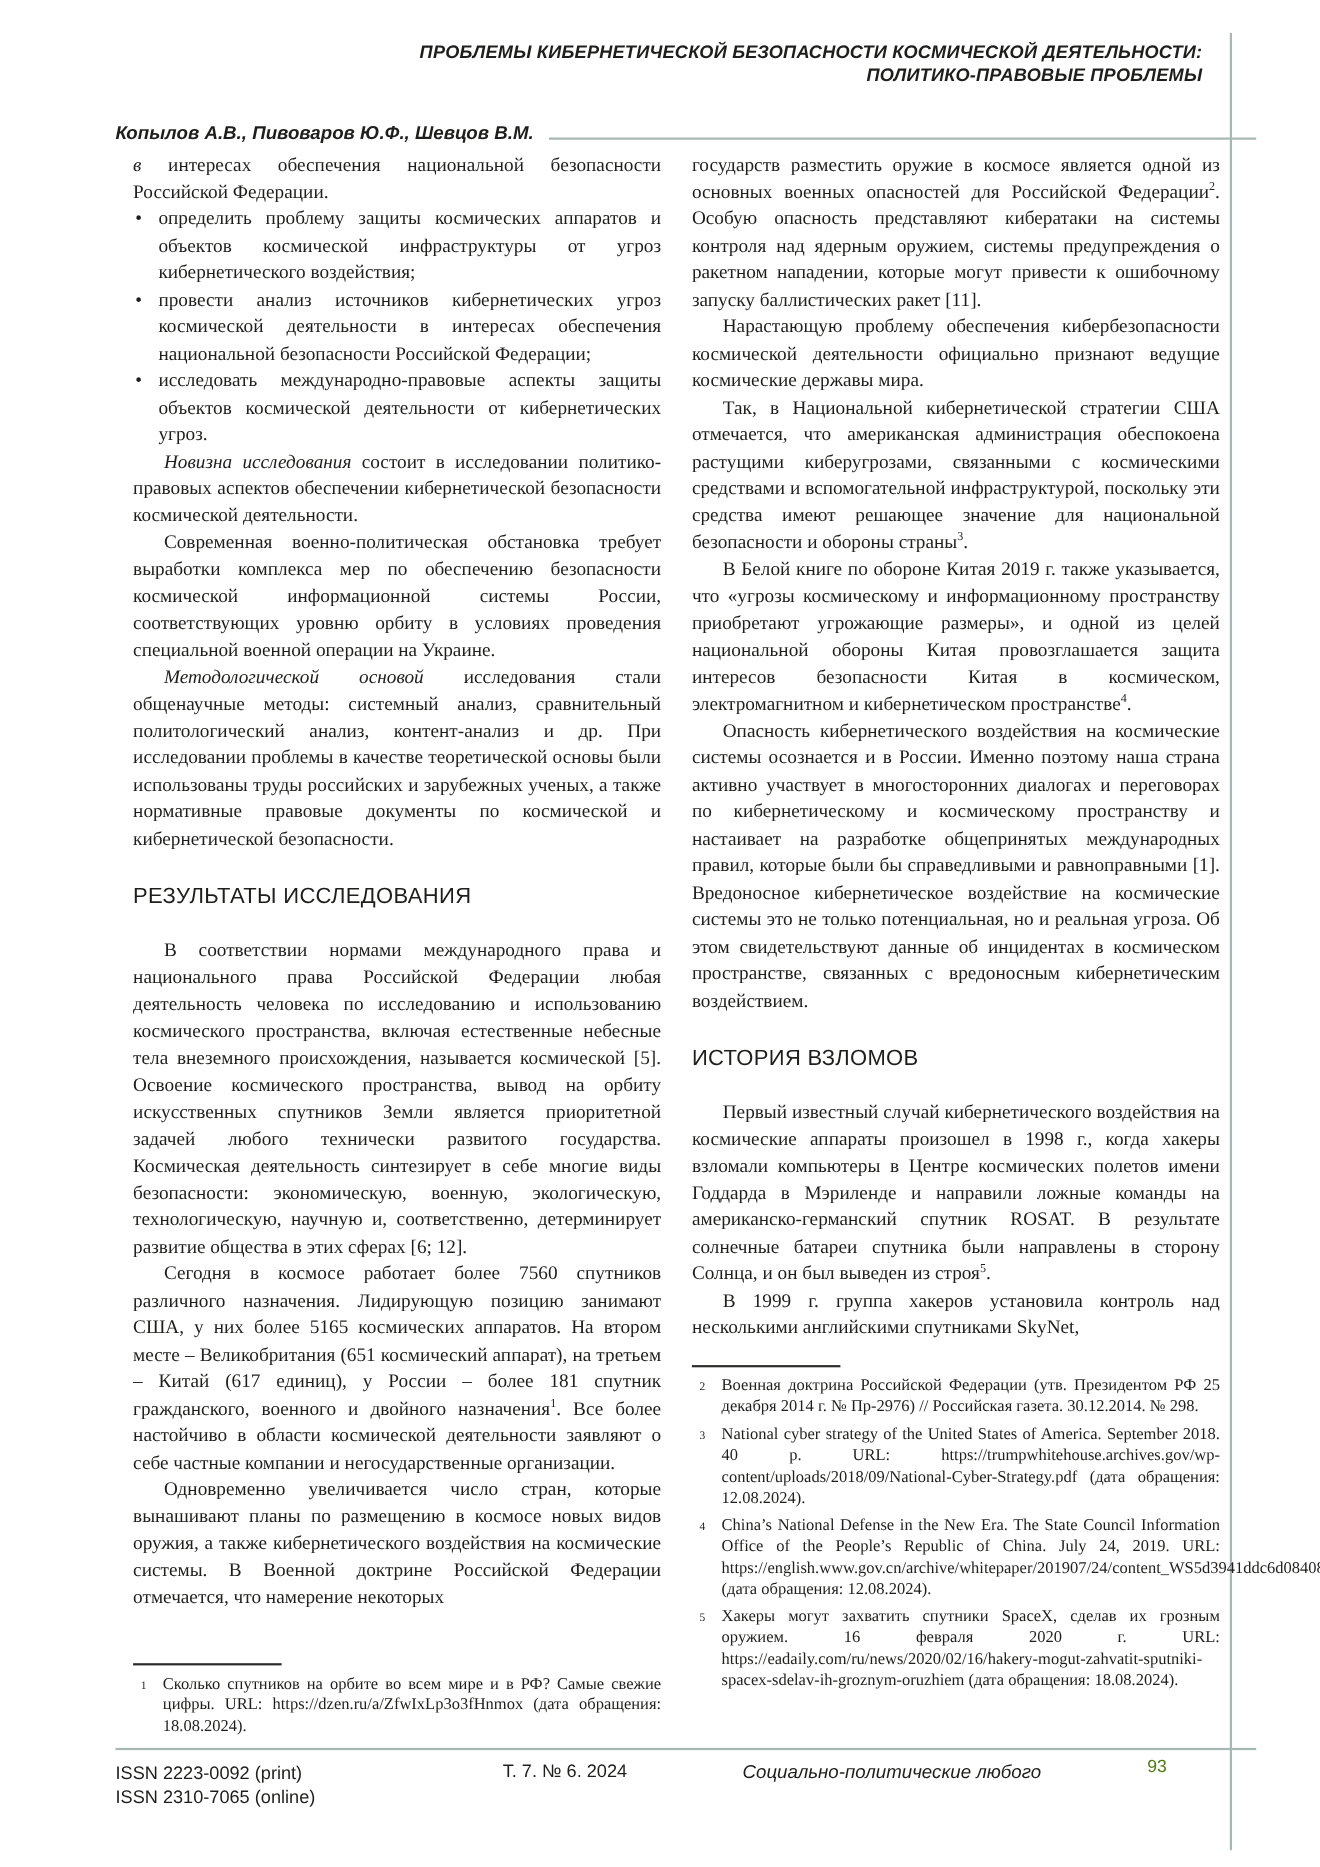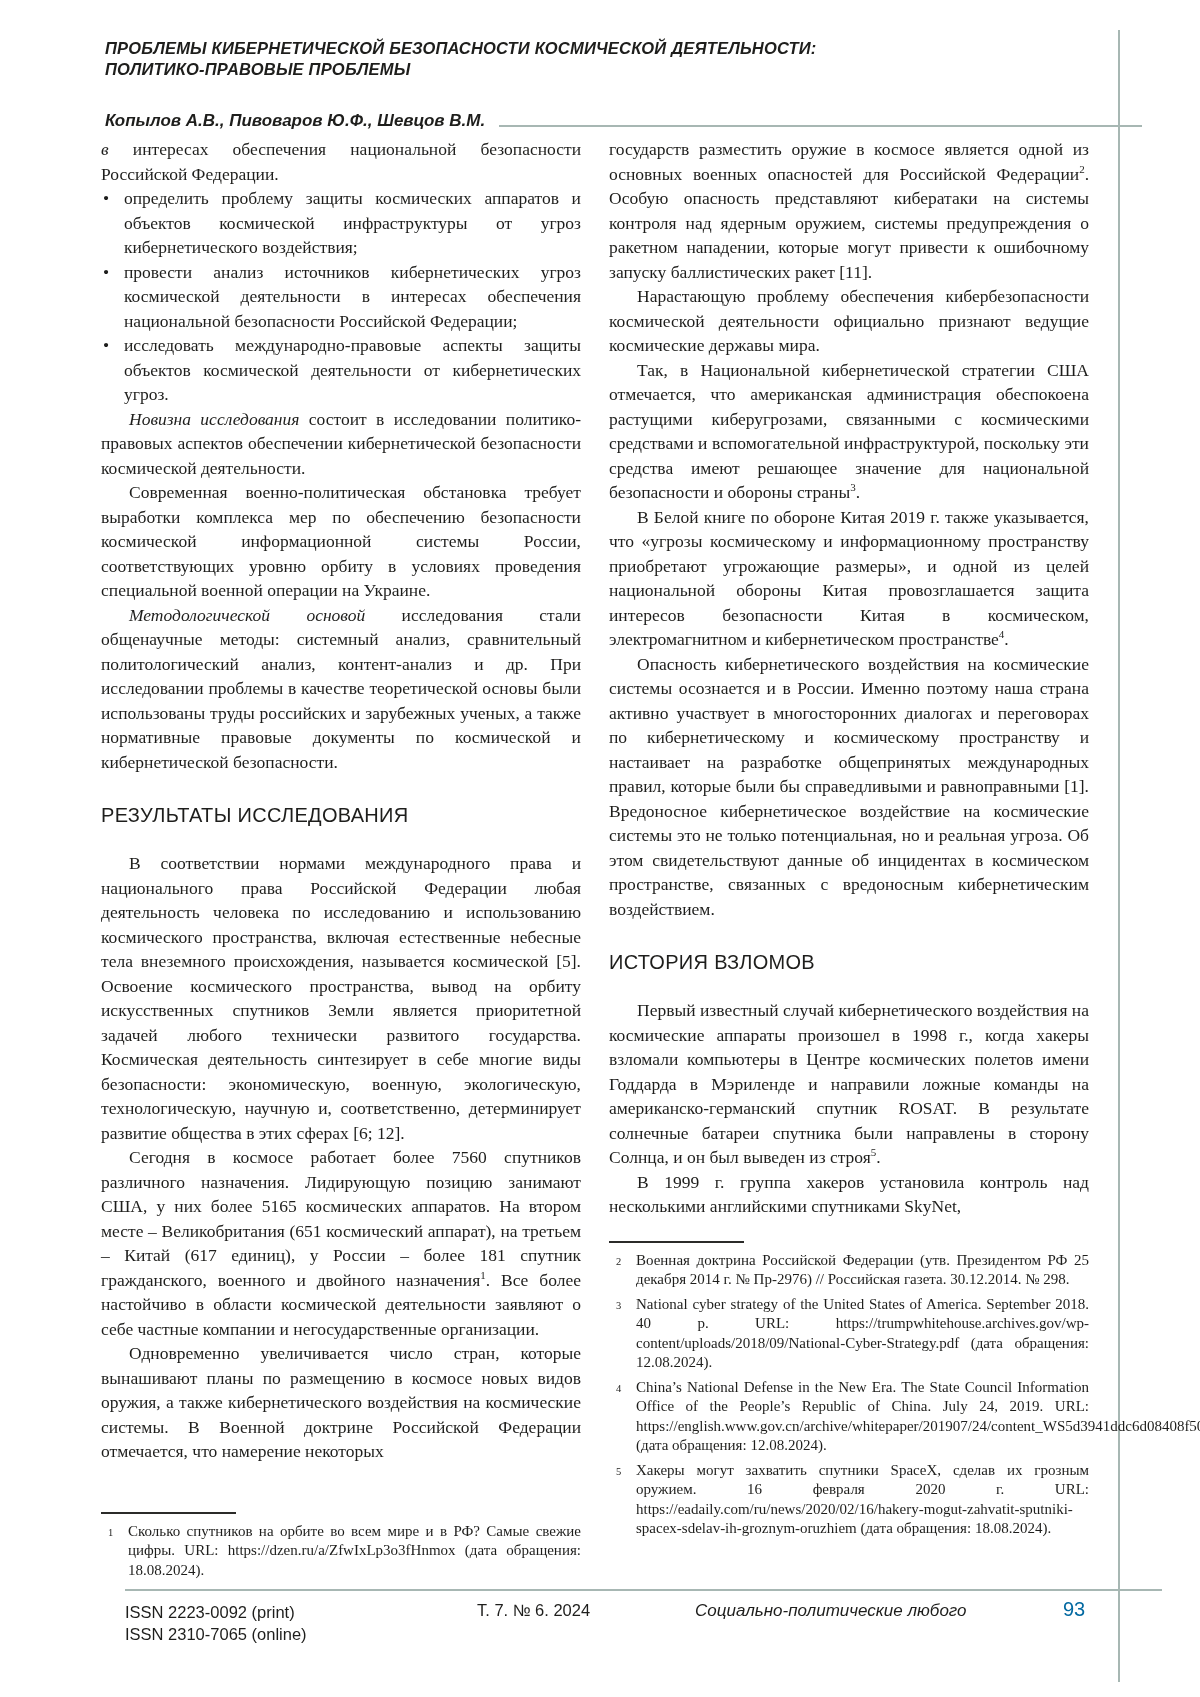--- a/index.html
+++ b/index.html
@@ -7,28 +7,28 @@
     width:1200px;height:1697px;background:#ffffff;position:relative;
     font-family:"Liberation Serif",serif;color:#1e1e1c;
   }
   .page{position:absolute;inset:0;overflow:hidden;}
   .vrule{position:absolute;left:1118px;top:30px;width:2px;height:1652px;background:#a7b7b3;}
 
   
   .header{position:absolute;left:105px;top:38px;width:1037px;}
   .title{
     font-family:"Liberation Sans",sans-serif;font-weight:bold;font-style:italic;
-    font-size:16.5px;line-height:21px;letter-spacing:.2px;width:988px;
+    font-size:16.5px;line-height:21px;text-align:right;letter-spacing:.2px;width:988px;
   }
   .authors-row{display:flex;margin-top:31px;width:1037px;}
   .authors{font-family:"Liberation Sans",sans-serif;font-weight:bold;font-style:italic;font-size:17px;white-space:nowrap;}
   .authors-rule{flex:1;border-bottom:2px solid #a7b7b3;margin-left:14px;margin-bottom:4px;}
 
   
-  .columns{position:absolute;left:101px;top:137px;width:988px;height:1448px;display:flex;gap:28px;}
+  .columns{position:absolute;left:121px;top:137px;width:988px;height:1448px;display:flex;gap:28px;}
   .col{width:480px;display:flex;flex-direction:column;}
   .para{font-size:17.5px;line-height:24.5px;text-align:justify;}
   .para.indent{text-indent:28px;}
   .para.bullet{position:relative;padding-left:23px;}
   .bullet-marker{position:absolute;left:2px;top:0;}
   .it{font-style:italic;}
   sup{font-size:11px;line-height:0;vertical-align:super;}
   .sec-heading{
     font-family:"Liberation Sans",sans-serif;font-size:20px;font-weight:500;
     letter-spacing:.3px;margin:30px 0 24px 0;
@@ -36,26 +36,26 @@
 
   
   .fn-block-left{margin-top:auto;}
   .fn-block-right{margin-top:22px;}
   .fn-sep{width:135px;border-top:2.5px solid #2b2b29;margin-bottom:8px;}
   .footnote{position:relative;font-size:15px;line-height:19.5px;text-align:justify;padding-left:27px;margin-bottom:5px;}
   .fn-marker{position:absolute;left:7px;top:1px;font-size:10.5px;}
 
   
   .footer{position:absolute;left:105px;top:1589px;width:1037px;border-top:2px solid #a7b7b3;
-    font-family:"Liberation Sans",sans-serif;margin-left:20px;}
+    font-family:"Liberation Sans",sans-serif;}
   .footer-inner{position:relative;height:64px;}
   .f-issn{position:absolute;left:0;top:10px;font-size:16.5px;line-height:22px;}
   .f-vol{position:absolute;left:352px;top:10px;font-size:16.5px;}
   .f-journal{position:absolute;left:570px;top:10px;font-size:17px;font-style:italic;}
-  .f-page{position:absolute;left:938px;top:7px;font-size:20px;color:#0369a1;}
+  .f-page{position:absolute;left:938px;top:7px;font-size:16px;color:#4d7c0f;}
 </style>
 </head>
 <body>
 
 <div class="page">
 
   <div class="vrule"></div>
 
   <div class="header">
     <div class="title">

